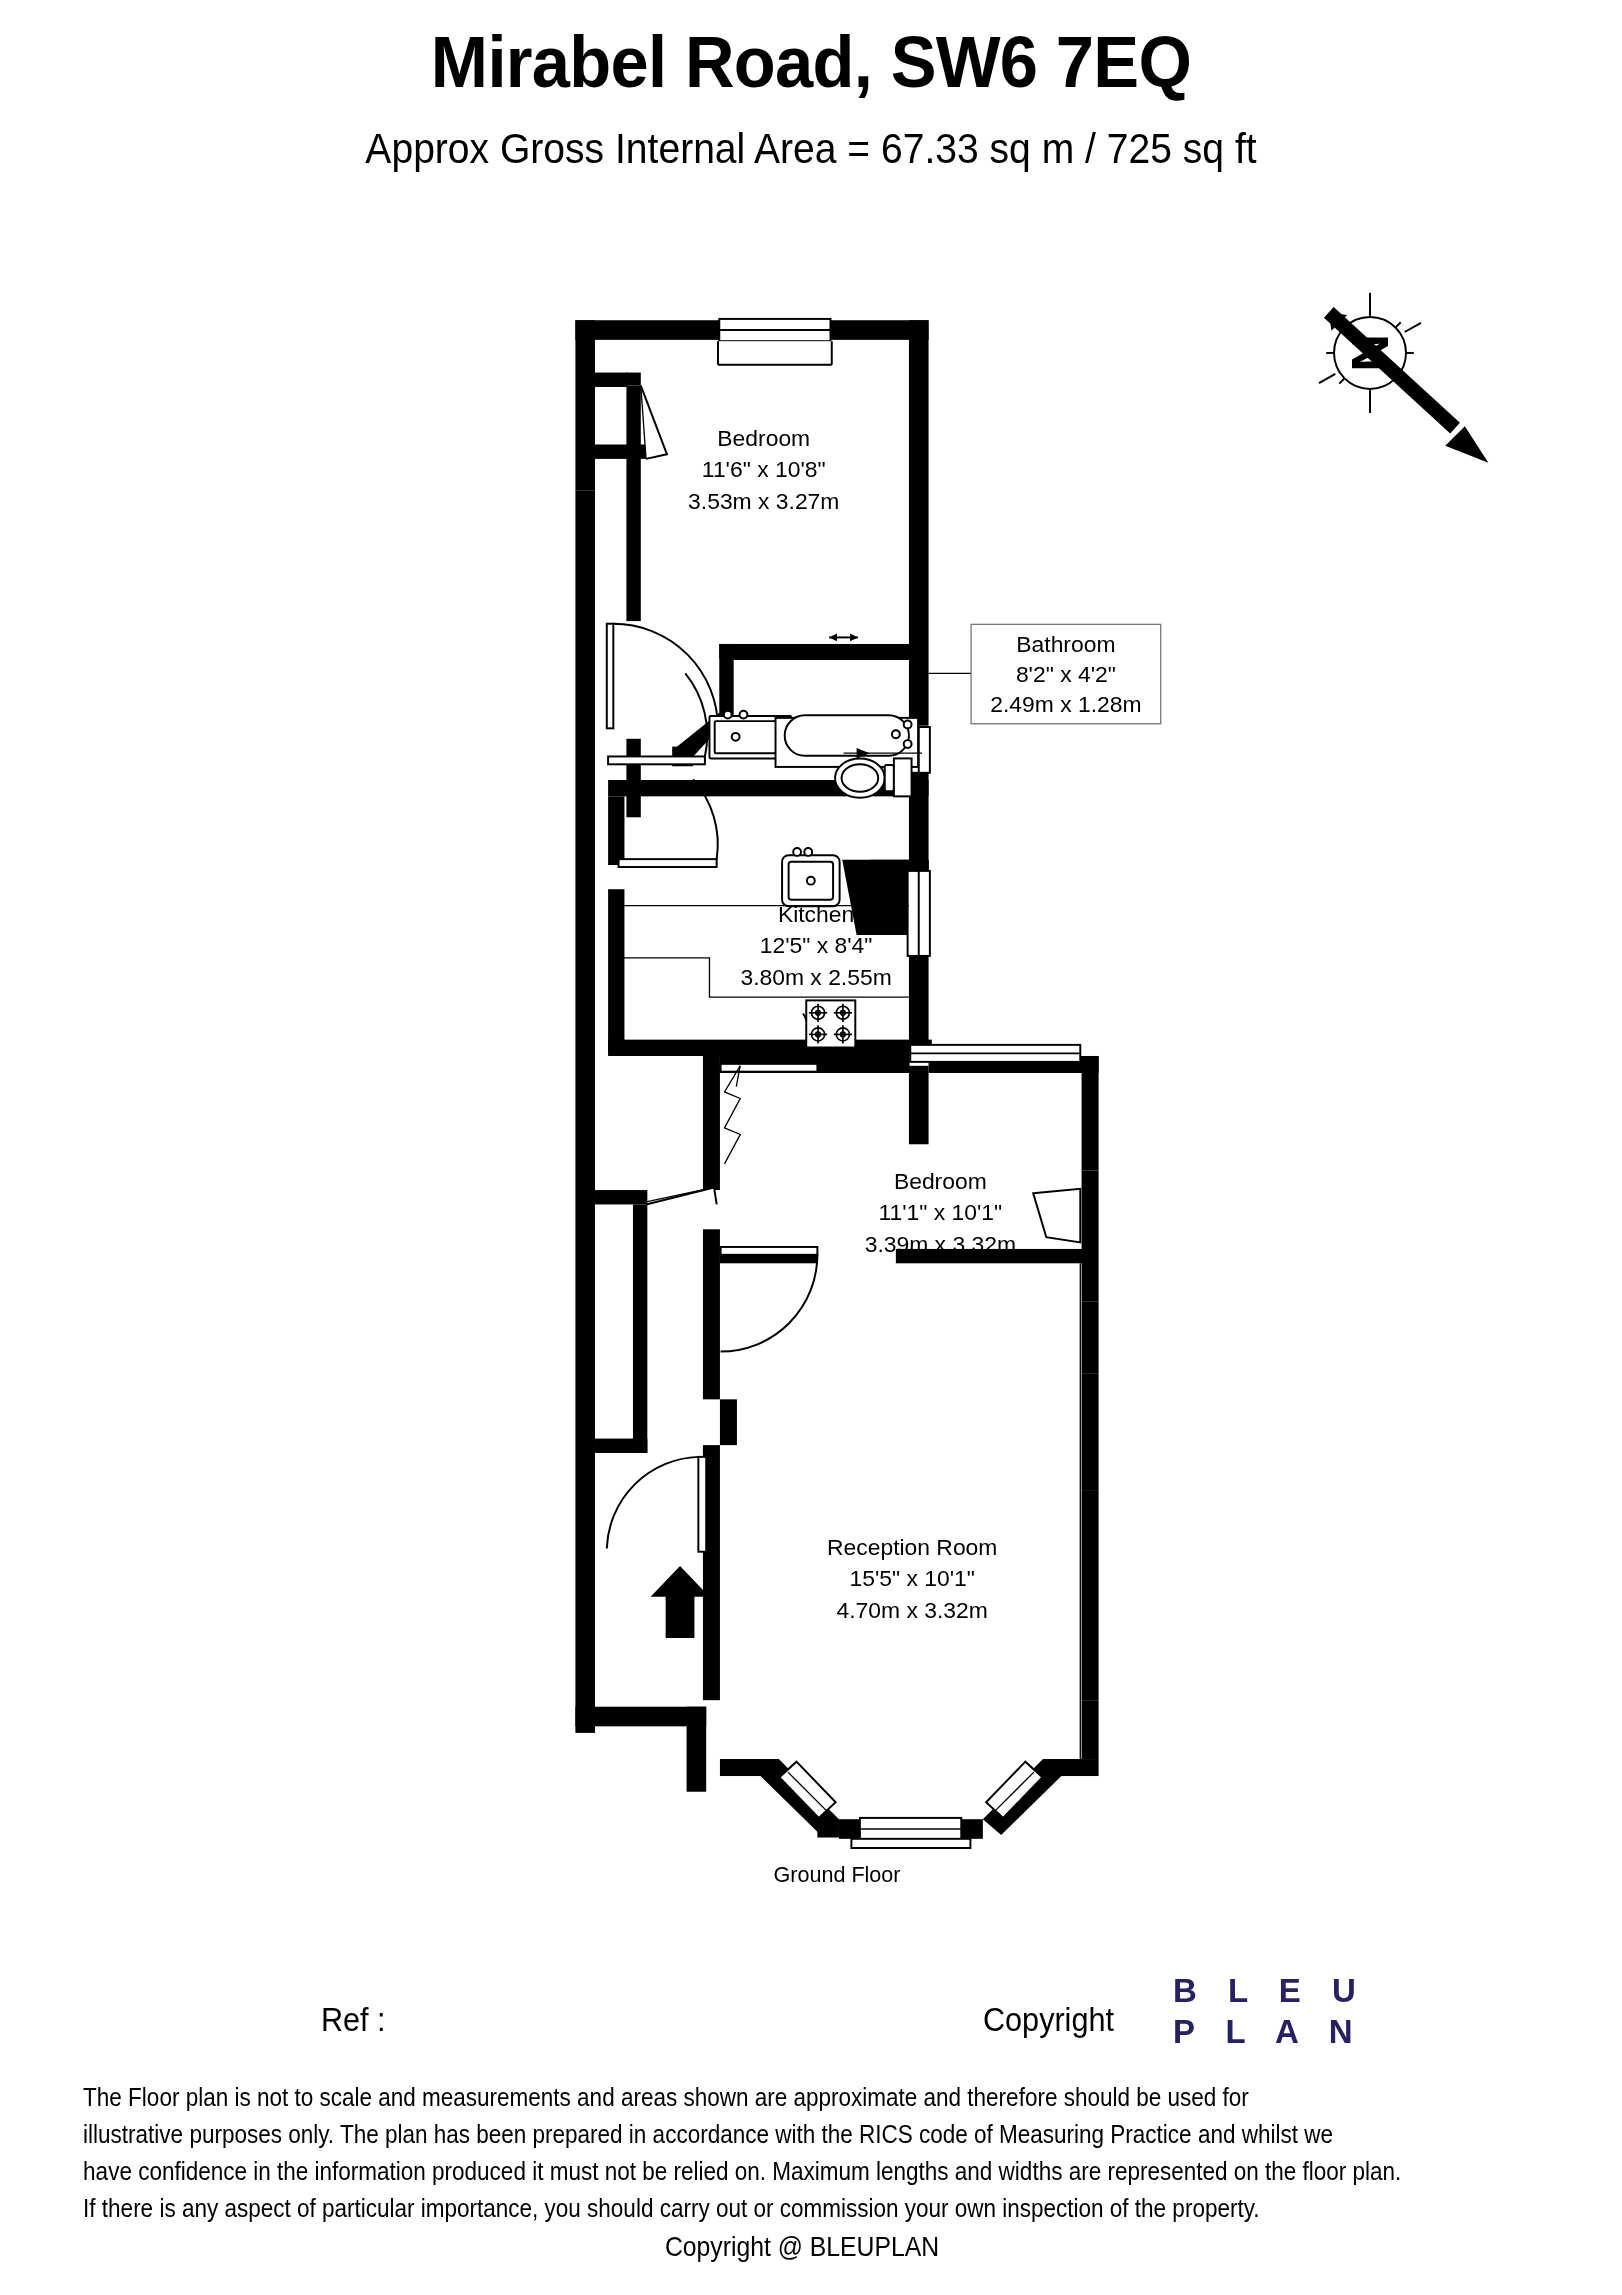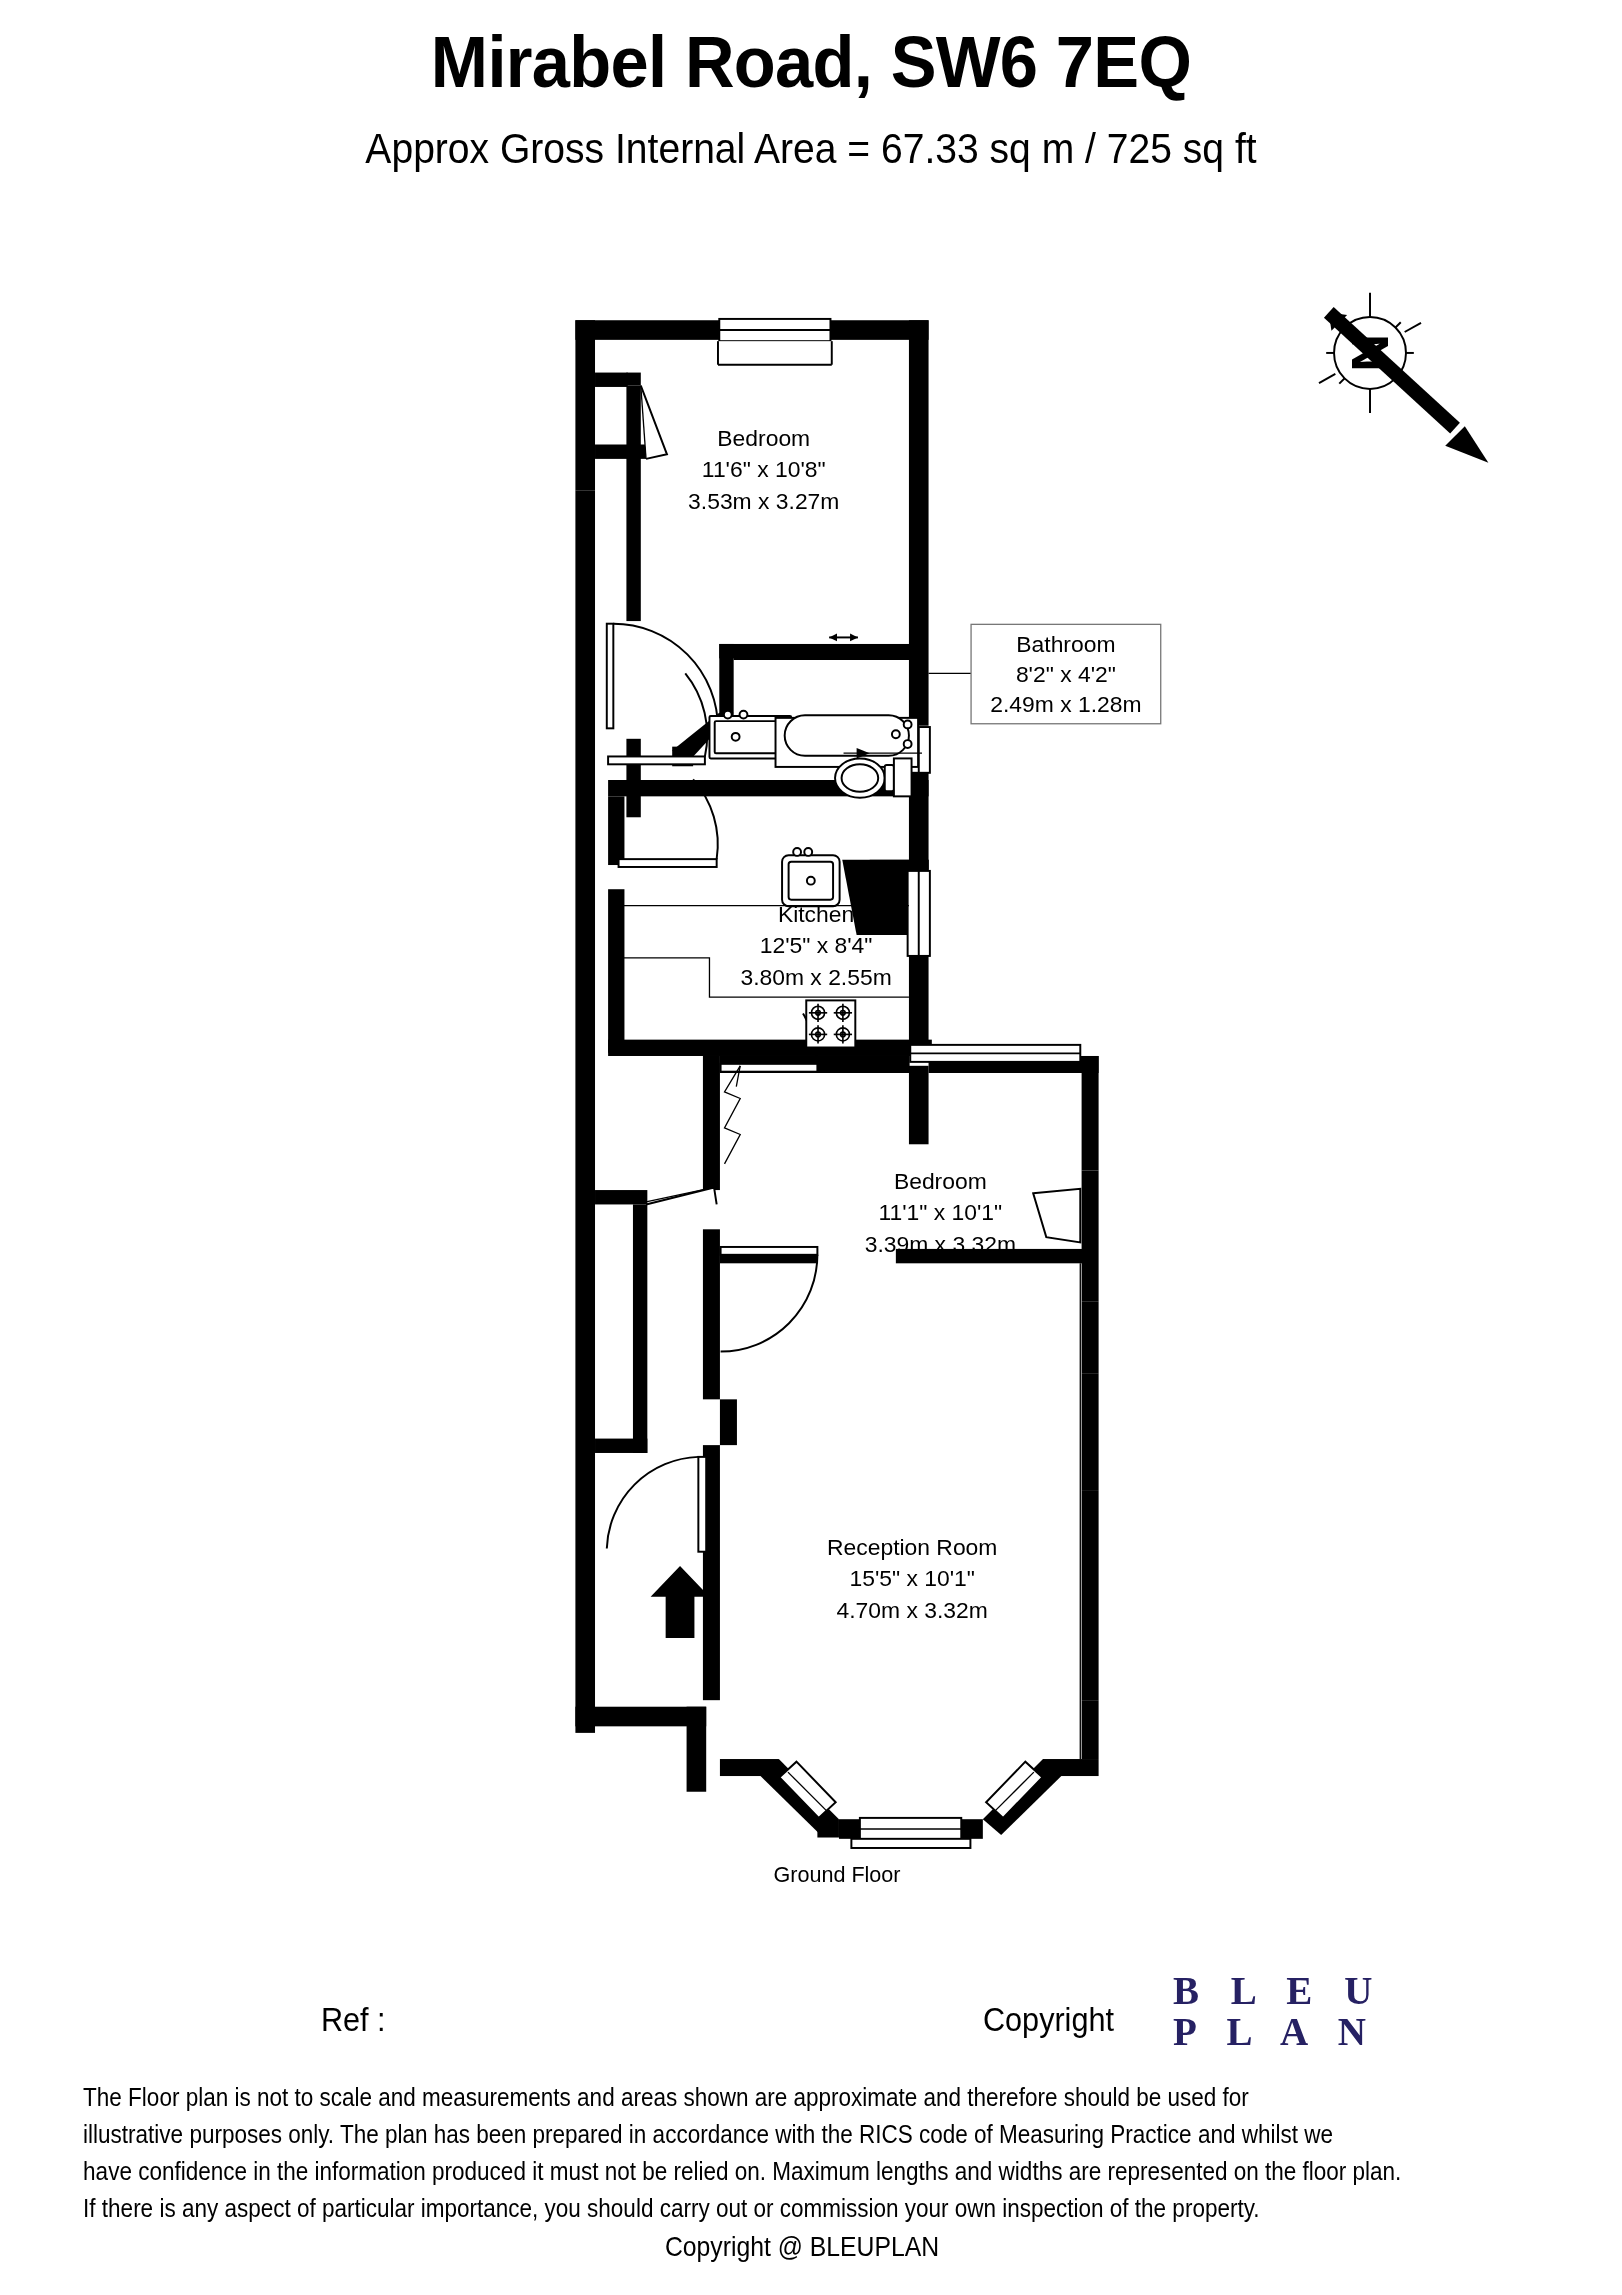--- a/index.html
+++ b/index.html
@@ -94,23 +94,23 @@
     top: 31px;
     font-family: "Liberation Sans Narrow", "Liberation Sans", sans-serif;
     font-size: 34px;
     transform: scaleX(0.9);
     transform-origin: left center;
   }
   #logo {
     position: absolute;
     left: 1171px;
     top: 1.3px;
-    font-family: Liberation Serif, serif;
+    font-family: Liberation Sans, sans-serif;
     font-weight: bold;
-    font-size: 39px;
+    font-size: 33px;
     line-height: 41px;
     letter-spacing: 11px;
   }
   #logo div { white-space: pre; }
 
   #disclaimer {
     margin-top: 5.2px;
     width: 1622px;
     text-align: left;
   }

